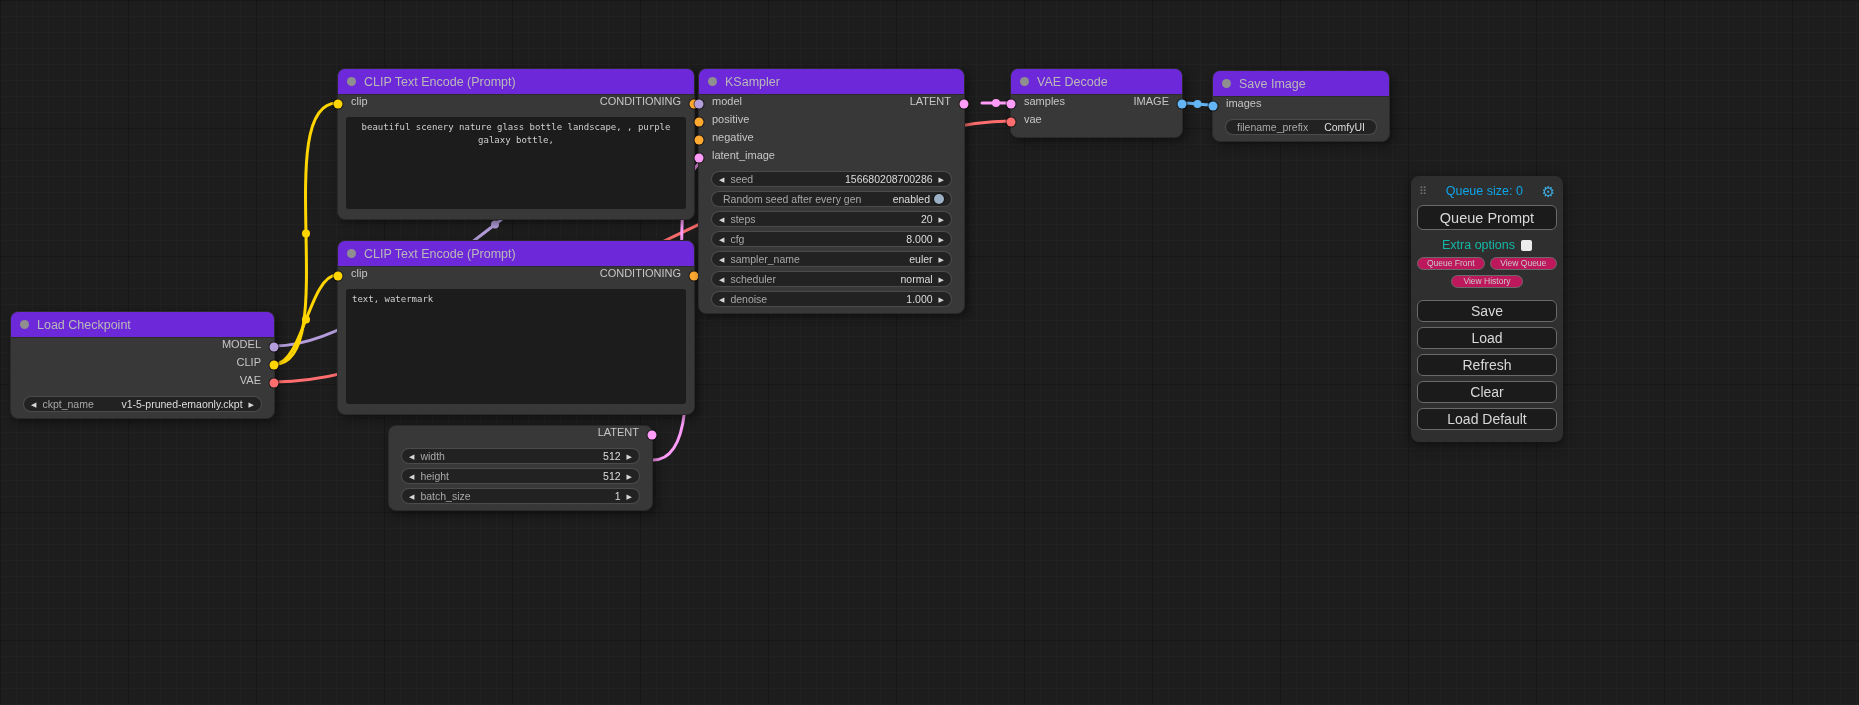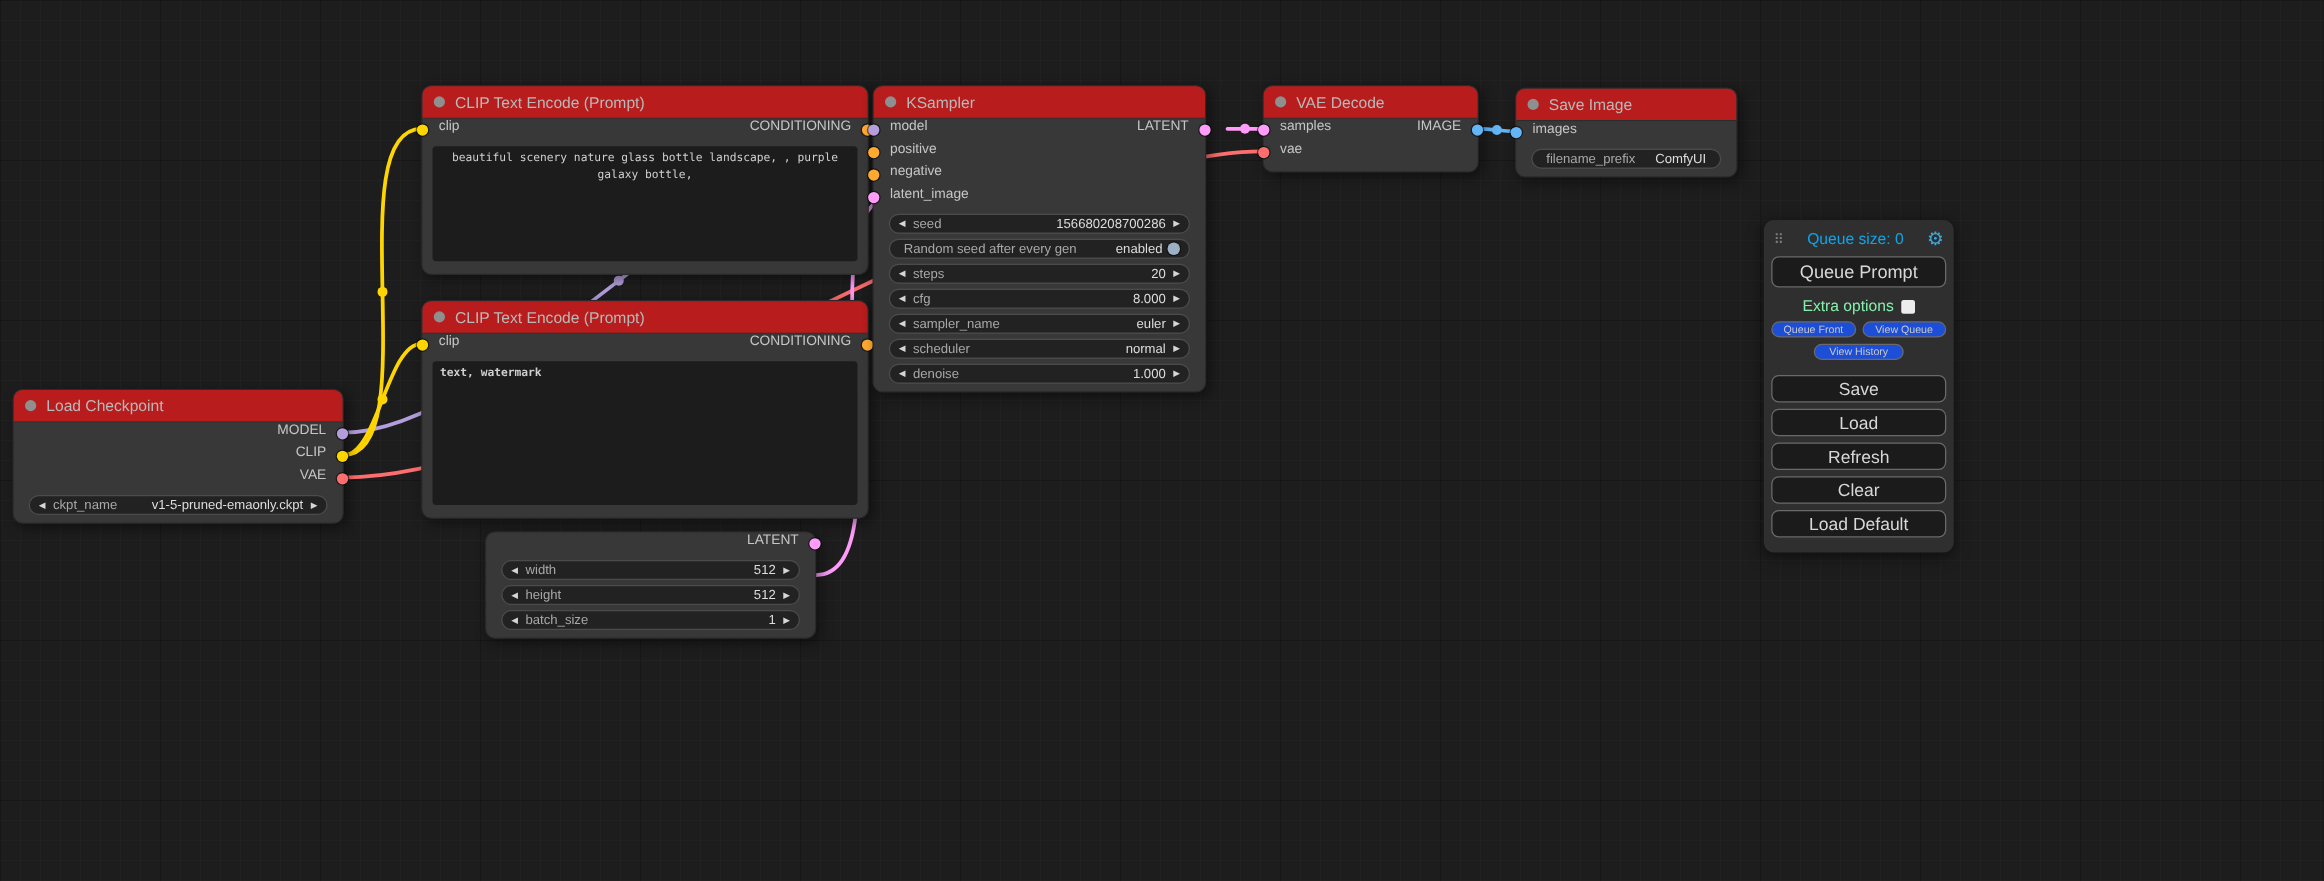--- a/index.html
+++ b/index.html
@@ -21,21 +21,21 @@
     background: #383838;
     border: 1px solid #2a2a2a;
     border-radius: 8px;
     box-shadow: 3px 3px 10px rgba(0,0,0,0.45);
     padding-bottom: 6px;
     color: #c6c6c6;
   }
   .node-title {
     height: 26px;
     display: flex; align-items: center;
-    background: #b91c1c;
+    background: #6d28d9;
     border-radius: 7px 7px 0 0;
     border-bottom: 1px solid #2c2c2c;
   }
   .collapse-dot {
     width: 9px; height: 9px; border-radius: 50%;
     background: #8f8f8f; margin: 0 8px 0 9px; flex: 0 0 auto;
   }
   .node-title-text { font-size: 12.5px; color: #b9b9b9; white-space: nowrap; }
   .slot-row { position: relative; height: 18px; display: flex; font-size: 11px; color: #c6c6c6; }
   .dot {
@@ -85,27 +85,27 @@
   .menu-header { display: flex; align-items: center; height: 18px; padding: 0 2px; }
   .drag-handle { color: #7a7a7a; font-size: 11px; }
   .queue-size { flex: 1; text-align: center; font-size: 12.5px; color: #0ea5e9; }
   .gear { font-size: 15px; line-height: 1; }
   button { font-family: inherit; cursor: pointer; }
   .btn-primary {
     display: block; width: 100%; height: 25px; margin-top: 5px;
     background: #1b1b1b; border: 1px solid #6a6a6a; border-radius: 6px;
     color: #d8d8d8; font-size: 14.5px;
   }
-  .extra-row { display: flex; justify-content: center; align-items: center; gap: 6px; margin-top: 8px; font-size: 12.5px; color: #86efac; }
+  .extra-row { display: flex; justify-content: center; align-items: center; gap: 6px; margin-top: 8px; font-size: 12.5px; color: #14b8a6; }
   .checkbox { width: 11px; height: 11px; background: #ececec; border-radius: 2px; display: inline-block; }
   .small-row { display: flex; gap: 5px; margin-top: 5px; }
   .small-row.center { justify-content: center; }
   .btn-small {
     flex: 1; height: 13px; padding: 0;
-    background: #1d4ed8; border: 1px solid #6a6a6a; border-radius: 8px;
+    background: #be185d; border: 1px solid #6a6a6a; border-radius: 8px;
     color: #c9c9c9; font-size: 8.5px; line-height: 1;
   }
   .small-row.center .btn-small { flex: 0 0 52%; }
   .btn {
     display: block; width: 100%; height: 22px; margin-top: 5px;
     background: #1b1b1b; border: 1px solid #6a6a6a; border-radius: 6px;
     color: #d8d8d8; font-size: 14px;
   }
   .btn.first-big { margin-top: 12px; }
 </style>
@@ -178,21 +178,21 @@
     <div class="node-title">
       <span class="collapse-dot"></span>
       <span class="node-title-text">CLIP Text Encode (Prompt)</span>
     </div>
     <div class="slot-row">
       <span class="dot in" style="background: rgb(255, 213, 0);"></span>
       <span class="in-label">clip</span>
       <span class="out-label">CONDITIONING</span>
       <span class="dot out" style="background: rgb(255, 169, 49);"></span>
     </div>
-    <div class="prompt-box" style="height:115px;font-weight:bold;">text, watermark</div>
+    <div class="prompt-box" style="height:115px;">text, watermark</div>
   </div>
 
   <div class="node" style="left:388px;top:425px;width:265px;">
     <div class="slot-row">
       <span class="out-label">LATENT</span>
       <span class="dot out" style="background: rgb(255, 156, 249);"></span>
     </div>
     <div class="widget">
       <span class="w-arrow">◀</span>
       <span class="w-label">width</span>

